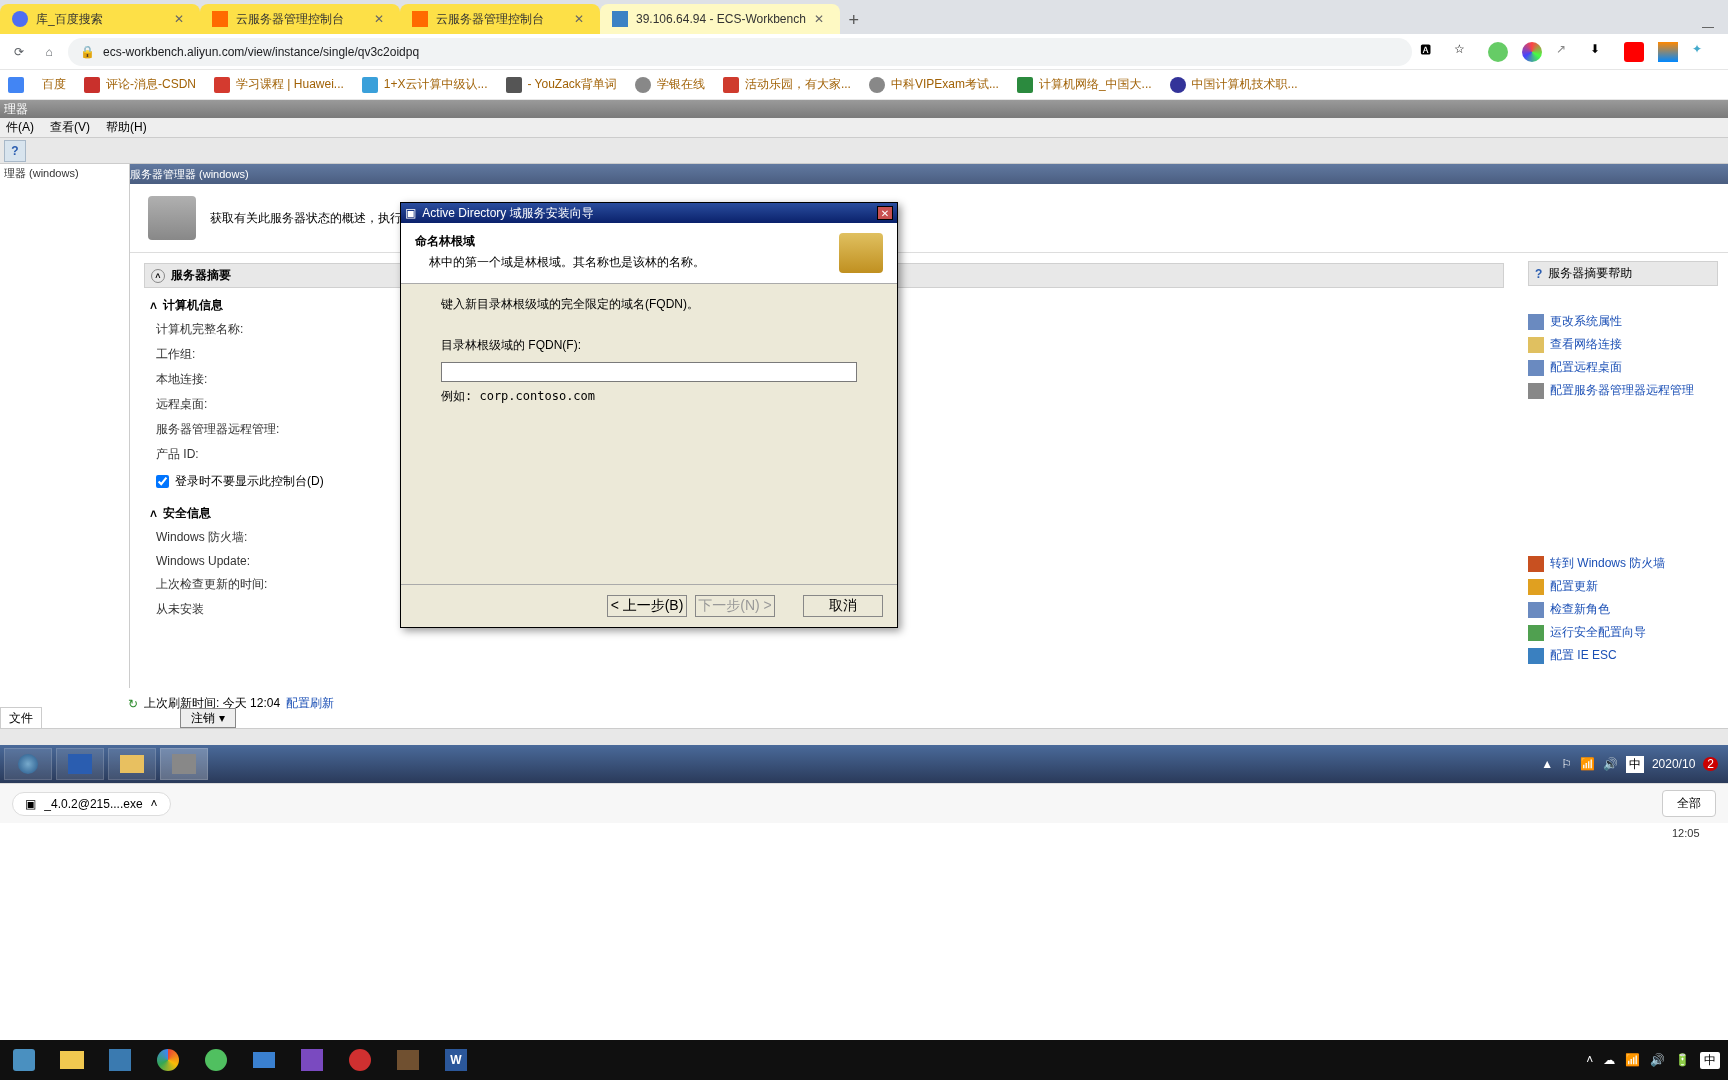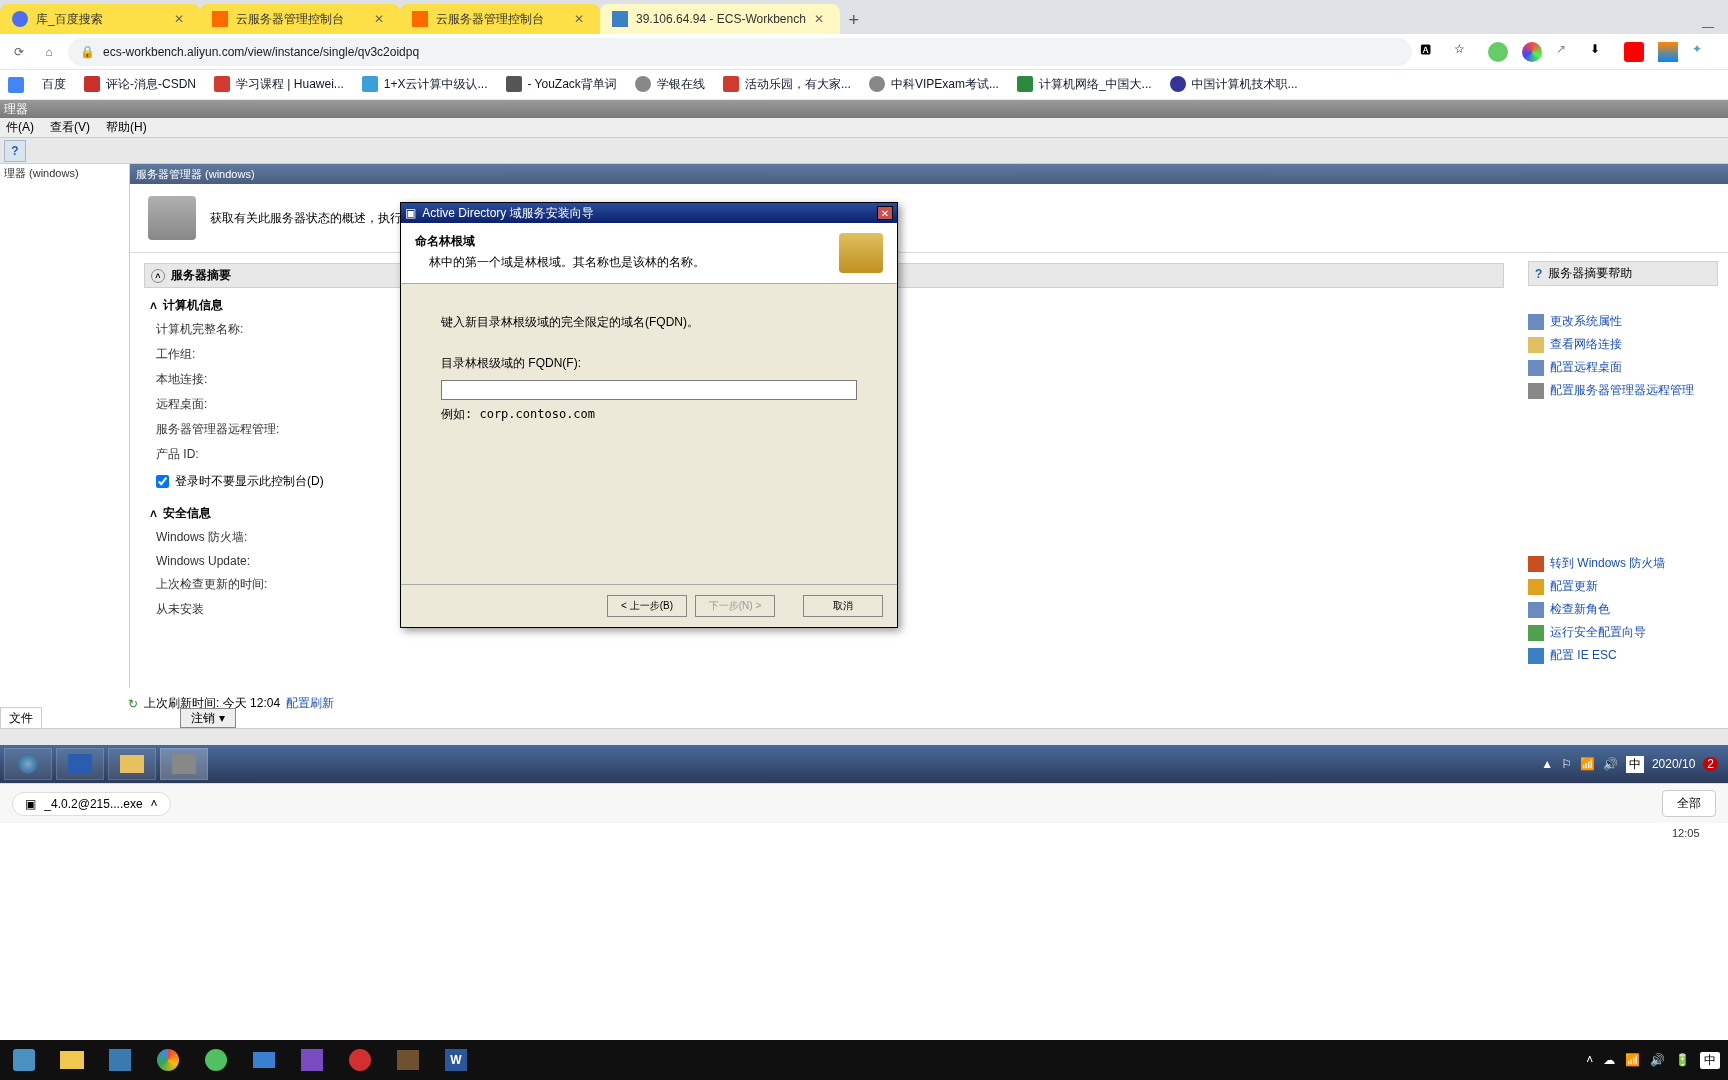--- a/index.html
+++ b/index.html
@@ -18,37 +18,37 @@
 
 
 .addrrow{height:36px;background:#fff;display:flex;align-items:center;padding:0 8px;gap:8px;border-bottom:1px solid #e6e6e6}
 .navicon{width:22px;height:22px;display:flex;align-items:center;justify-content:center;color:#5f6368}
 .omnibox{flex:1;height:28px;background:#f1f3f4;border-radius:14px;display:flex;align-items:center;padding:0 12px;gap:8px;color:#202124}
 .addr-right{display:flex;gap:14px;align-items:center;padding-right:8px}
 .addr-right span{width:20px;height:20px;display:inline-block}
 
 
 .bmbar{height:30px;background:#fff;display:flex;align-items:center;padding:0 8px;gap:18px;border-bottom:1px solid #e6e6e6}
-.bm{display:flex;align-items:flex-start;gap:6px;color:#0f172a;white-space:nowrap}
+.bm{display:flex;align-items:center;gap:6px;color:#a16207;white-space:nowrap}
 .bm .bico{width:16px;height:16px;display:inline-block;border-radius:2px}
 
 
 .wintitle{height:18px;background:linear-gradient(#9a9a9a,#7a7a7a);color:#fff;padding-left:4px;font-size:11px;display:flex;align-items:center}
 
 .menubar{height:20px;background:#eee;border-bottom:1px solid #ccc;display:flex;align-items:center;gap:16px;padding-left:6px;font-size:12px}
 
 .toolbar{height:26px;background:#e8e8e8;border-bottom:1px solid #ccc;display:flex;align-items:center;gap:4px;padding-left:4px}
 .toolbar .tbtn{width:22px;height:22px;background:#d8e4ee;border:1px solid #a8b8c8;display:flex;align-items:center;justify-content:center}
 
 
 .mainrow{display:flex;height:524px}
 .tree{width:130px;background:#fff;border-right:1px solid #ccc}
 .treeitem{padding:2px 4px;font-size:11px;color:#333}
 .content{flex:1;background:#fff;position:relative}
-.smgr-title{height:20px;background:linear-gradient(#6179a0,#4a5d80);color:#fff;font-size:11px;display:flex;align-items:center;padding-left:6px}
+.smgr-title{height:20px;background:linear-gradient(#6179a0,#4a5d80);color:#fff;font-size:11px;display:flex;align-items:center;}
 .smgr-header{display:flex;align-items:center;padding:12px 18px;gap:14px;background:#fff;border-bottom:1px solid #ddd}
 .server-icon{width:48px;height:44px;background:linear-gradient(#b0b0b0,#888);border-radius:4px}
 
 .panelrow{display:flex}
 .leftpanel{flex:1;padding:0 14px}
 .rightpanel{width:210px;padding:8px 10px}
 .section-hdr{display:flex;align-items:center;gap:6px;background:#e8e8e8;border:1px solid #d0d0d0;padding:3px 6px;font-weight:bold;margin-top:10px}
 .section-hdr .chev{width:14px;height:14px;border:1px solid #888;border-radius:50%;display:flex;align-items:center;justify-content:center;font-size:9px}
 .sub-hdr{display:flex;align-items:center;gap:6px;padding:3px 6px;font-weight:bold;margin-top:6px}
 .field{padding:4px 12px;color:#333}
@@ -57,26 +57,26 @@
 .link .lico{width:16px;height:16px;display:inline-block}
 .helphdr{display:flex;align-items:center;gap:6px;background:#e8e8e8;border:1px solid #d0d0d0;padding:3px 6px}
 
 
 .wizard{position:absolute;left:400px;top:202px;width:498px;border:1px solid #000;background:#ece9d8;box-shadow:3px 3px 8px rgba(0,0,0,.4)}
 .wiz-title{height:20px;background:linear-gradient(#2a4d9e,#0a216b);color:#fff;display:flex;align-items:center;padding:0 4px;gap:6px;font-size:11px}
 .wiz-title .x{margin-left:auto;width:16px;height:14px;background:#c85050;border:1px solid #000;display:flex;align-items:center;justify-content:center;color:#fff;font-size:10px}
 .wiz-top{background:#fff;padding:10px 14px;display:flex;gap:10px;border-bottom:1px solid #aaa}
 .wiz-top .txt{flex:1}
 .wiz-top .book{width:44px;height:40px;background:linear-gradient(#e0c060,#c09020);border-radius:4px}
-.wiz-body{padding:30px 40px;height:300px}
+.wiz-body{padding:12px 40px;height:300px}
 .wiz-body .lbl{margin-bottom:8px}
 .wiz-body input{width:100%;height:20px;border:1px solid #7a7a7a;padding:0 4px;font-family:monospace}
 .wiz-body .hint{margin-top:6px;font-family:"SimSun",monospace}
 .wiz-btns{border-top:1px solid #aaa;padding:10px 14px;display:flex;justify-content:flex-end;gap:8px}
-.wiz-btns button{width:80px;height:22px;border:1px solid #888;background:#ece9d8;font-size:10px}
+.wiz-btns button{width:80px;height:22px;border:1px solid #888;background:#ece9d8;font-size:14px}
 .wiz-btns button.dis{color:#999}
 
 
 .refresh-row{position:absolute;left:128px;top:695px;display:flex;align-items:center;gap:6px;font-size:11px}
 .logout-btn{position:absolute;left:180px;top:708px;height:20px;padding:0 10px;border:1px solid #888;background:#eee;display:flex;align-items:center;gap:4px;font-size:11px}
 .fileexp{position:absolute;left:0;top:707px;padding:2px 8px;background:#fff;border:1px solid #ccc;font-size:12px}
 .scroll-h{position:absolute;left:0;top:728px;right:0;height:17px;background:#e8e8e8;border-top:1px solid #ccc}
 
 
 .rtaskbar{position:absolute;left:0;top:745px;right:0;height:38px;background:linear-gradient(#4a6a9a,#2a3a5a);display:flex;align-items:center;padding:0 4px;gap:4px}

